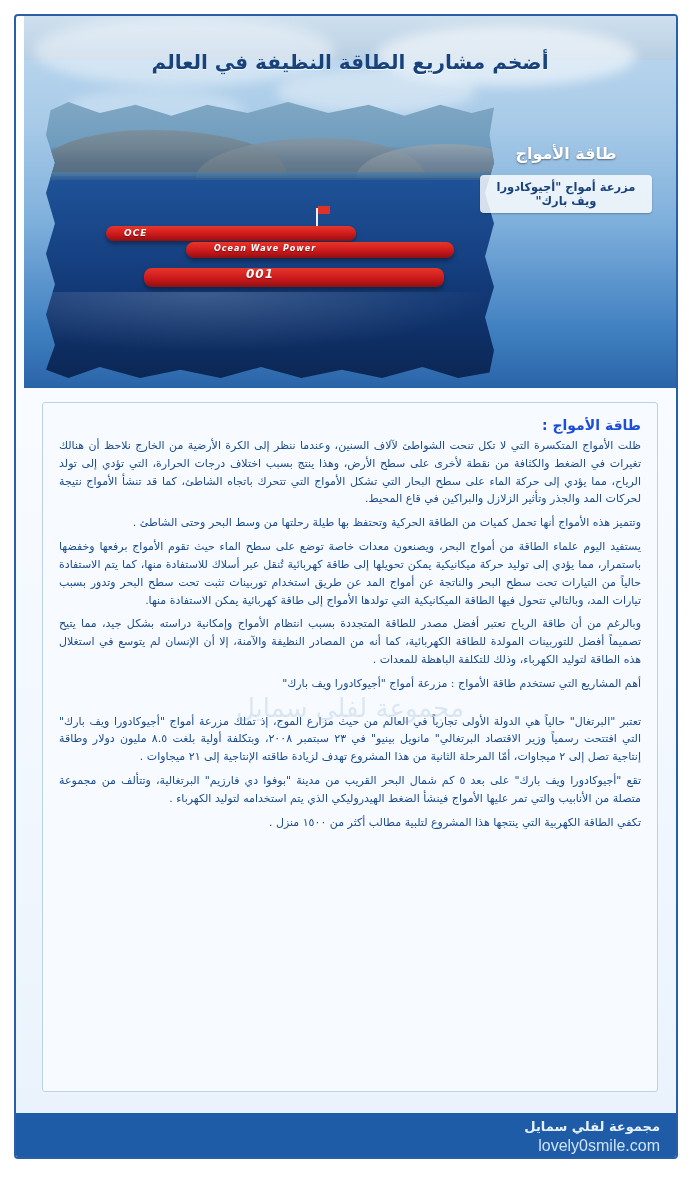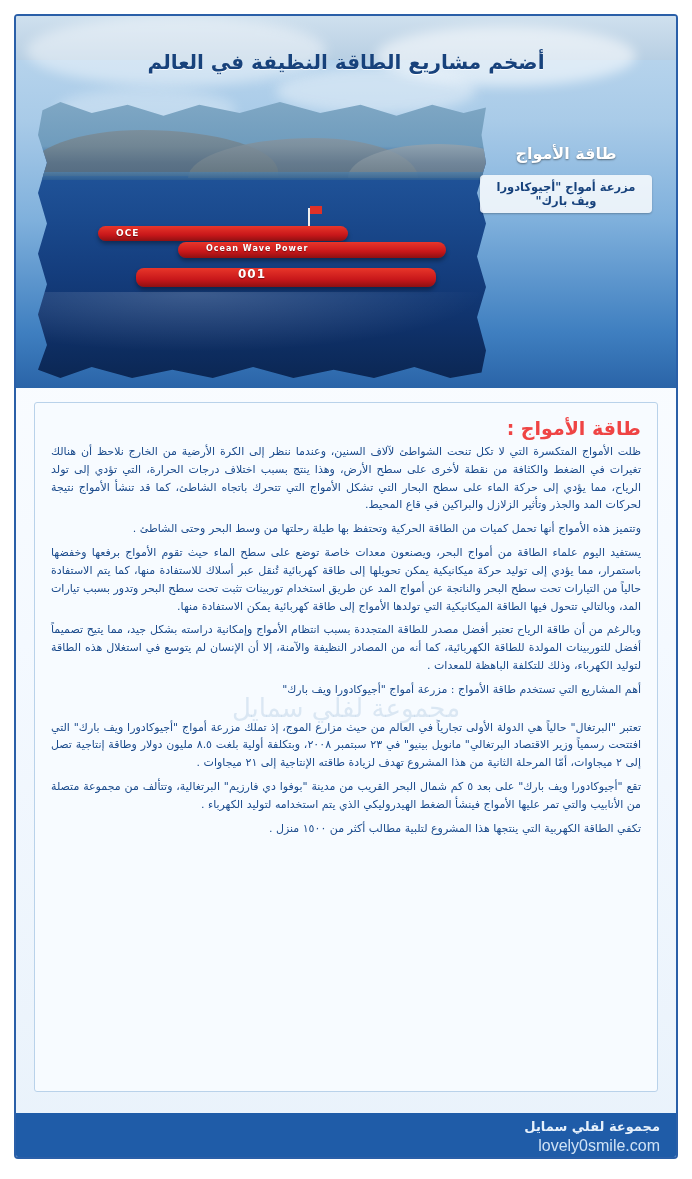--- a/index.html
+++ b/index.html
@@ -25,20 +25,21 @@
   }
   .card {
     position: relative;
     width: 664px;
     height: 1145px;
     box-sizing: border-box;
     border: 2px solid #2a5fa8;
     border-radius: 4px;
     background: linear-gradient(180deg, #ffffff 0%, #f4f9ff 55%, #e9f2fb 100%);
     overflow: hidden;
+    padding-left: 8px;
   }
 
   
   .hero {
     position: relative;
     height: 372px;
     background:
       linear-gradient(180deg, #bfd9ef 0%, #a9cbe8 28%, #7fb0dc 55%, #3f7fc0 85%, #2a64a8 100%);
     overflow: hidden;
   }
@@ -69,20 +70,21 @@
   }
 
   
   .photo-wrap {
     position: absolute;
     top: 86px;
     left: 22px;
     width: 448px;
     height: 276px;
     z-index: 5;
+    font-style: italic;
   }
   .photo {
     position: absolute;
     inset: 0;
     background:
       
       linear-gradient(180deg,
         #7fa7c4 0%, #6f9cbd 16%,
         #21559b 22%, #1b4b8f 40%,
         #143d7d 62%, #0f3169 82%, #0b2754 100%);
@@ -223,22 +225,22 @@
     text-align: center;
     font-size: 26px;
     color: rgba(120,160,200,.22);
     letter-spacing: 3px;
     pointer-events: none;
     user-select: none;
     white-space: nowrap;
   }
   h3.sec {
     margin: 0 0 4px 0;
-    font-size: 19px;
-    color: #ef4444;
+    font-size: 14px;
+    color: #1d4ed8;
     font-weight: bold;
     text-align: right;
   }
   p.txt {
     margin: 4px 0 6px 0;
     font-size: 11px;
     line-height: 1.62;
     color: #1b4b8c;
     text-align: justify;
     text-align-last: right;

